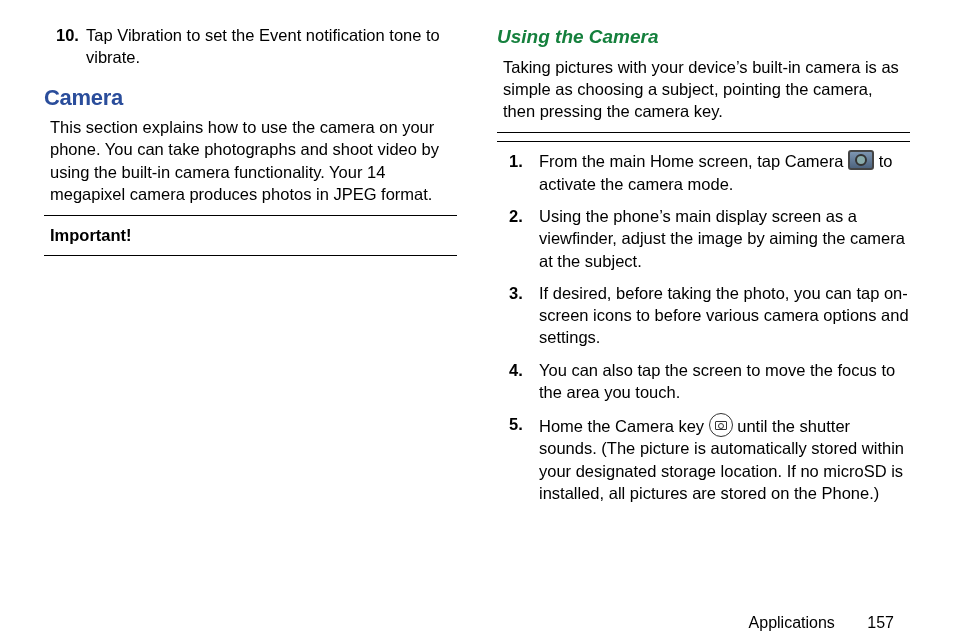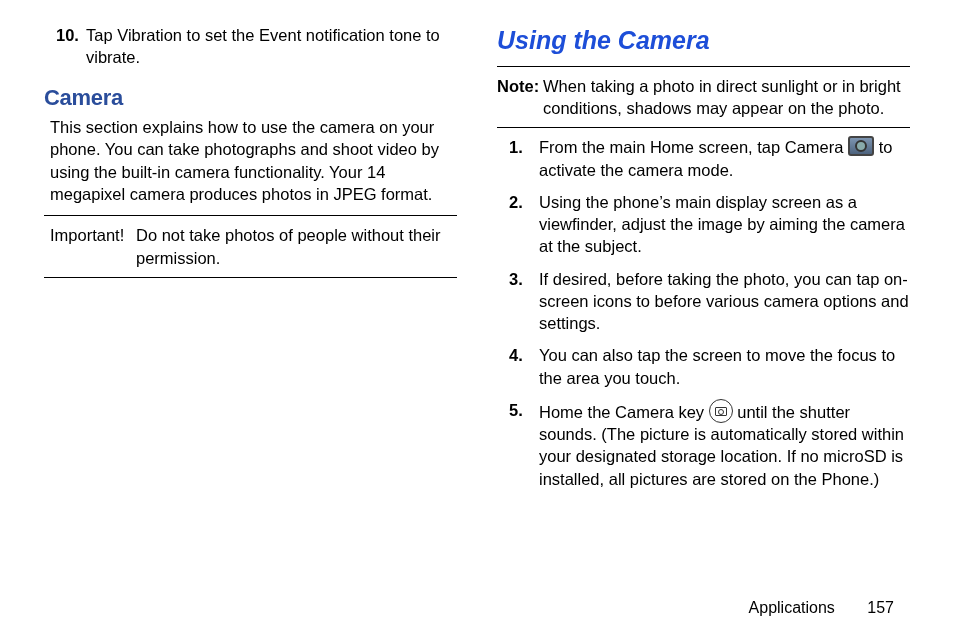--- a/index.html
+++ b/index.html
@@ -4,35 +4,35 @@
 <style>
 html,body{margin:0;padding:0;background:#fff;font-family:Arial,Helvetica,sans-serif;color:#000}
 .page{width:954px;height:636px;position:relative;box-sizing:border-box;padding:24px 44px 16px 44px}
 .columns{display:flex;gap:40px;height:560px}
 .col{flex:1;font-size:16.5px;line-height:1.35}
 .ol-step{display:flex;margin:0 0 10px 12px}
 .ol-step .num{font-weight:bold;min-width:30px}
 .ol-step .body{flex:1}
 .ol-step .body .bold{font-weight:normal}
 h2.section{font-size:22px;font-weight:800;color:#2a4d9b;margin:14px 0 4px 0;letter-spacing:-0.3px}
-h3.subsection{font-size:25px;font-weight:bold;font-style:italic;color:#1d4ed8;margin:0 0 6px 0}
+h3.subsection{font-size:19px;font-weight:bold;font-style:italic;color:#15803d;margin:0 0 6px 0}
 p.body{margin:4px 6px 10px 6px}
 hr.rule{border:none;border-top:1.2px solid #000;margin:8px 0}
 .important{display:flex;margin:4px 6px}
-.important .lbl{font-weight:normal;min-width:86px}
+.important .lbl{font-weight:bold;min-width:86px}
 .important .txt{flex:1}
 .note{display:flex;margin:4px 0 4px 0}
 .note .lbl{font-weight:bold;min-width:46px}
 .note .txt{flex:1}
 .icon-camera-box{display:inline-block;width:22px;height:16px;border:2px solid #444;border-radius:3px;vertical-align:-3px;position:relative;background:linear-gradient(#7d95b1,#4d637e)}
 .icon-camera-box::after{content:"";position:absolute;top:2px;left:5px;width:8px;height:8px;border:2px solid #333;border-radius:50%;background:#8aa}
 .icon-camera-round{display:inline-block;width:22px;height:22px;border:1.3px solid #333;border-radius:50%;vertical-align:-5px;position:relative;background:#fff}
 .icon-camera-round::before{content:"";position:absolute;top:7px;left:5px;width:10px;height:7px;border:1.2px solid #333;border-radius:1px}
 .icon-camera-round::after{content:"";position:absolute;top:9px;left:8px;width:4px;height:4px;border:1px solid #333;border-radius:50%}
-.footer{position:absolute;bottom:19px;right:60px;font-size:16px}
+.footer{position:absolute;bottom:4px;right:60px;font-size:16px}
 .footer .sec{margin-right:28px}
 </style>
 </head>
 <body>
 
 <div class="page">
   <div class="columns">
 
     <div class="col">
       <div class="ol-step">
@@ -42,34 +42,30 @@
         </div>
       </div>
 
       <h2 class="section">Camera</h2>
       <p class="body">This section explains how to use the camera on your phone. You can take photographs and shoot video by using the built-in camera functionality. Your 14 megapixel camera produces photos in JPEG format.</p>
 
       <hr class="rule">
       <div class="important">
         <div class="lbl">Important!</div>
         <div class="txt">
-          <div>Do not take photos of people without their permission.</div>
         </div>
       </div>
       <hr class="rule">
     </div>
 
     <div class="col">
       <h3 class="subsection">Using the Camera</h3>
+      <p class="body">Taking pictures with your device’s built-in camera is as simple as choosing a subject, pointing the camera, then pressing the camera key.</p>
 
       <hr class="rule">
-      <div class="note">
-        <div class="lbl">Note:</div>
-        <div class="txt">When taking a photo in direct sunlight or in bright conditions, shadows may appear on the photo.</div>
-      </div>
       <hr class="rule">
 
       <div class="ol-step">
         <div class="num">1.</div>
         <div class="body">
           <span>From the main Home screen, tap </span><span class="bold">Camera</span>
           <span class="icon-camera-box"></span><span> to activate the camera mode.</span>
         </div>
       </div>
       <div class="ol-step">

